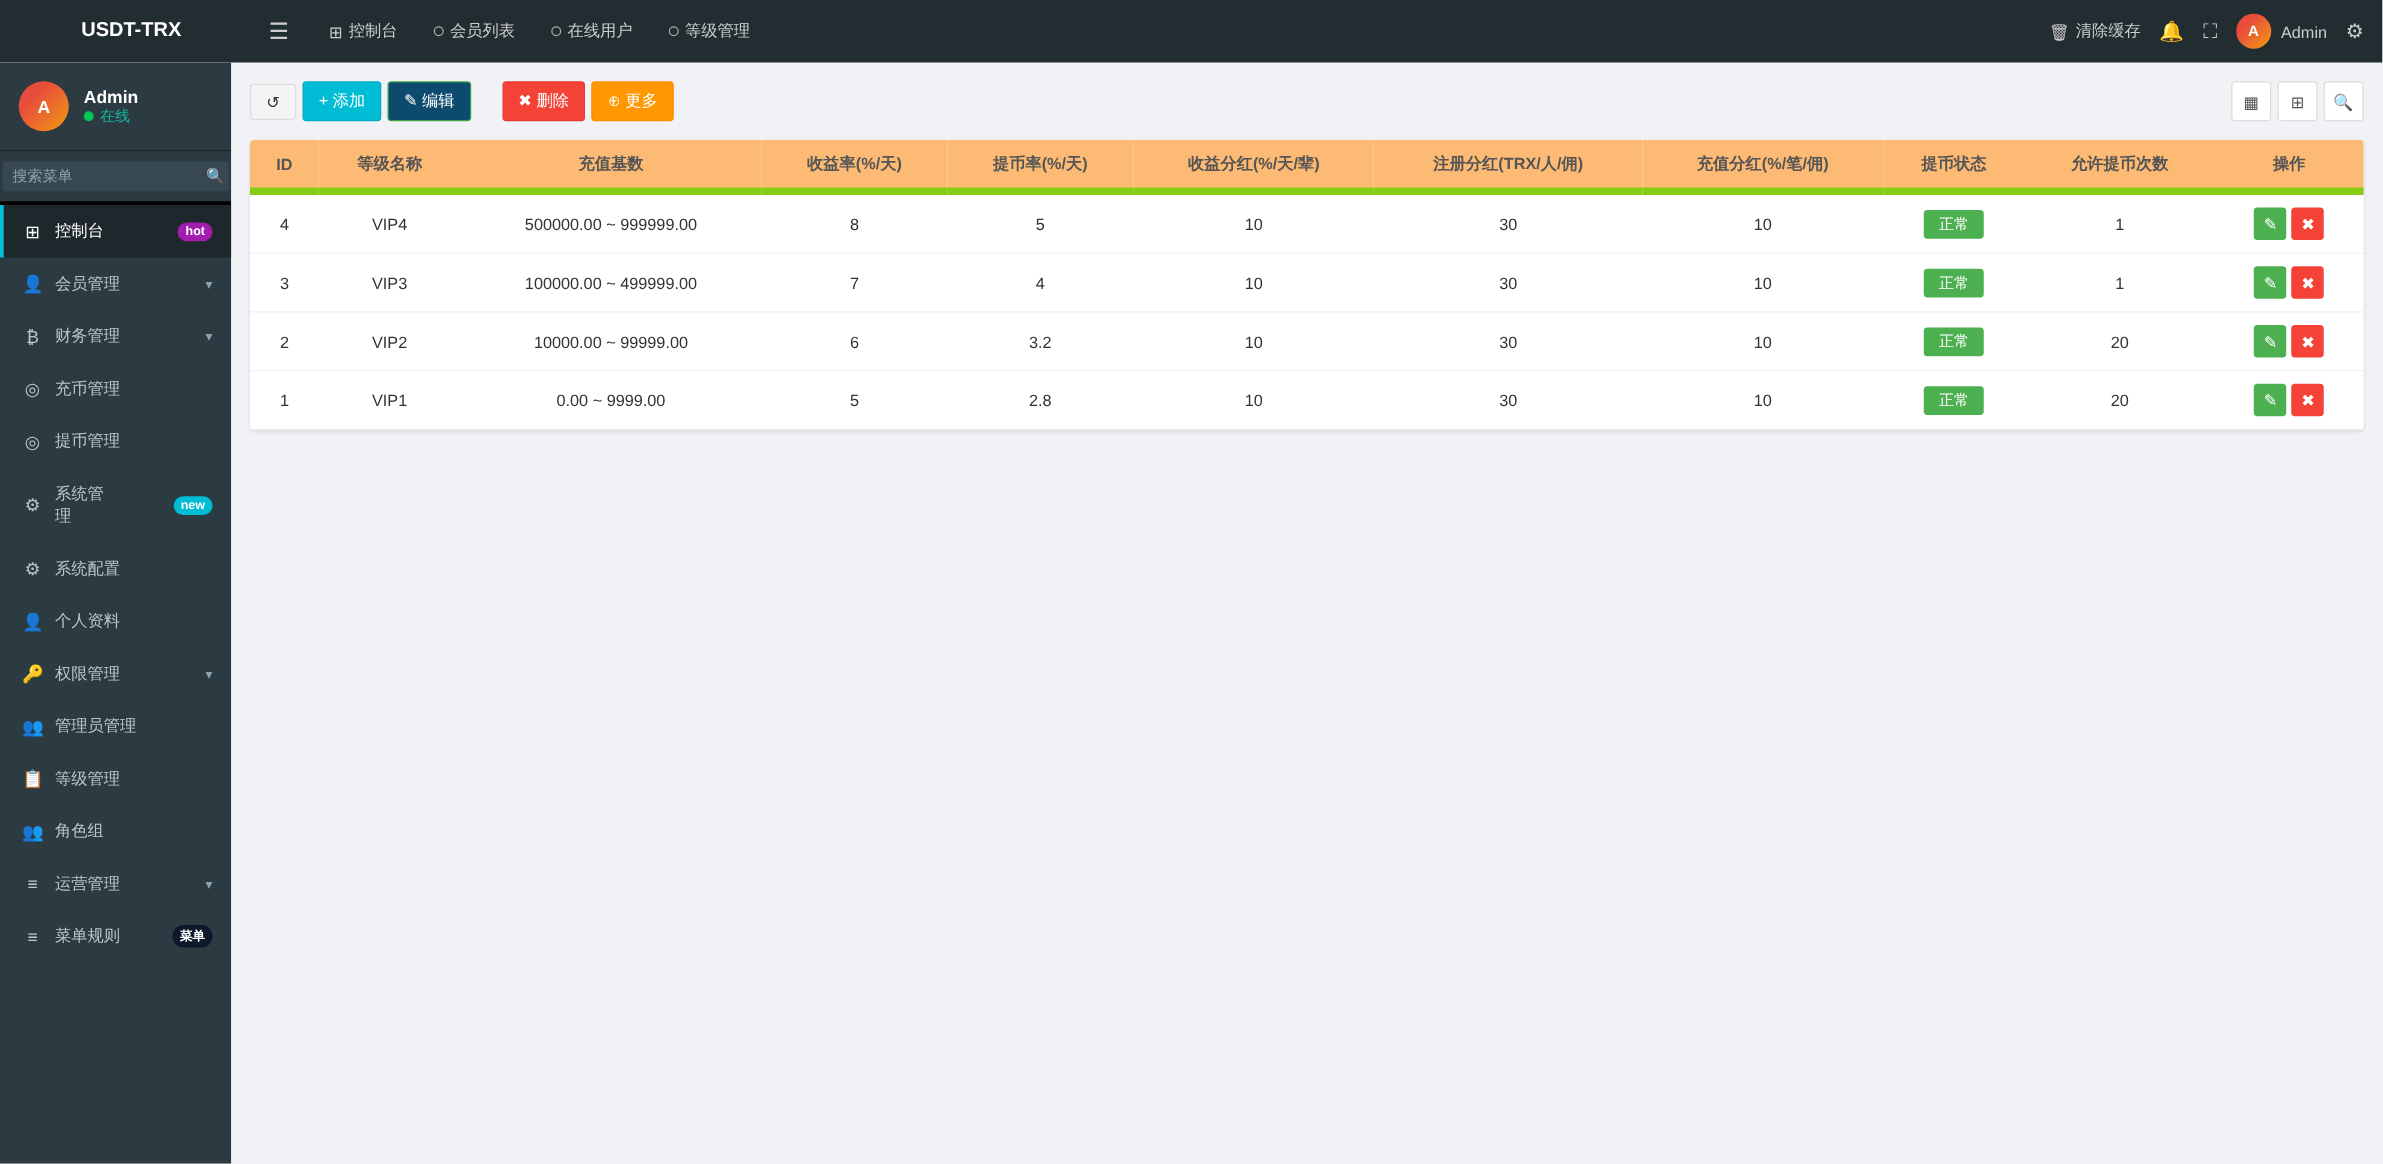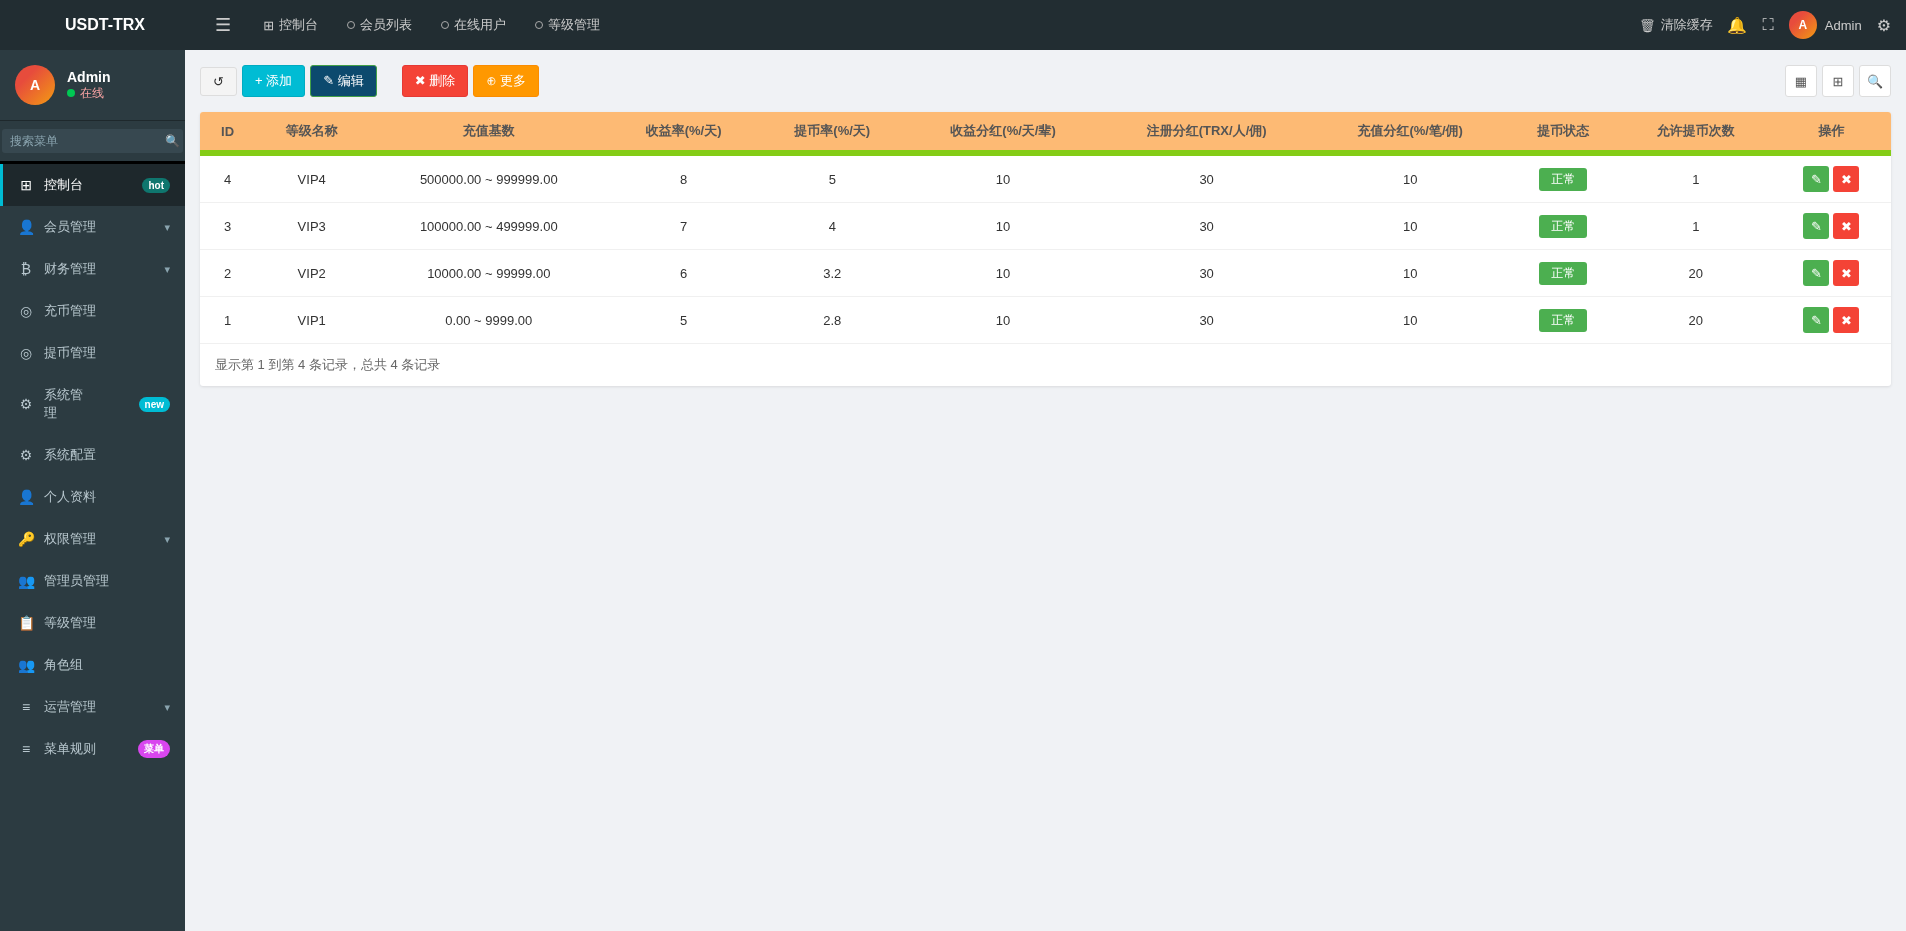--- a/index.html
+++ b/index.html
@@ -112,21 +112,21 @@
     }
     .sidebar-avatar {
       width: 40px; height: 40px;
       border-radius: 50%;
       background: linear-gradient(135deg, #e74c3c 30%, #f39c12 100%);
       display: flex; align-items: center; justify-content: center;
       color: #fff; font-size: 14px; font-weight: bold;
       flex-shrink: 0;
     }
     .sidebar-user-info .username { color: #fff; font-size: 14px; font-weight: bold; }
-    .sidebar-user-info .status { display: flex; align-items: center; gap: 5px; font-size: 12px; color: #fca5a5; }
+    .sidebar-user-info .status { display: flex; align-items: center; gap: 5px; font-size: 12px; color: #14b8a6; }
     .online-dot { width: 8px; height: 8px; border-radius: 50%; background: #00c853; display: inline-block; }
 
     .sidebar-search {
       padding: 8px 2px;
       border-bottom: 3px solid #000000;
     }
     .sidebar-search-wrap {
       display: flex;
       align-items: center;
       background: #374850;
@@ -158,23 +158,23 @@
     }
     .sidebar-item.active { background: #1e282c; color: #fff; border-left-color: #00bcd4; }
     .sidebar-item .item-icon { font-size: 14px; width: 16px; text-align: center; }
     .sidebar-item .item-label { flex: 1; }
     .sidebar-item .badge {
       font-size: 10px;
       padding: 2px 6px;
       border-radius: 10px;
       font-weight: bold;
     }
-    .badge-hot { background: #0f766e; color: #fff; }
+    .badge-hot { background: #a21caf; color: #fff; }
     .badge-new { background: #00bcd4; color: #fff; margin-left: 40px; }
-    .badge-menu { background: #d946ef; color: #fff; }
+    .badge-menu { background: #0f172a; color: #fff; }
     .sidebar-item .arrow { font-size: 11px; color: #8aa4af; }
 
     
     .content-area {
       flex: 1;
       overflow-y: auto;
       padding: 15px;
       background: #f0f2f5;
     }
 
@@ -500,17 +500,16 @@
     <td>20</td>
     <td>
       <div class="action-btns">
         <button class="action-btn action-edit">✎</button>
         <button class="action-btn action-delete">✖</button>
       </div>
     </td>
   </tr>
           </tbody>
       </table>
-      <div class="pagination-info">显示第 1 到第 4 条记录，总共 4 条记录</div>
     </div>
   </div>
 
 </div>
 
 </body></html>

